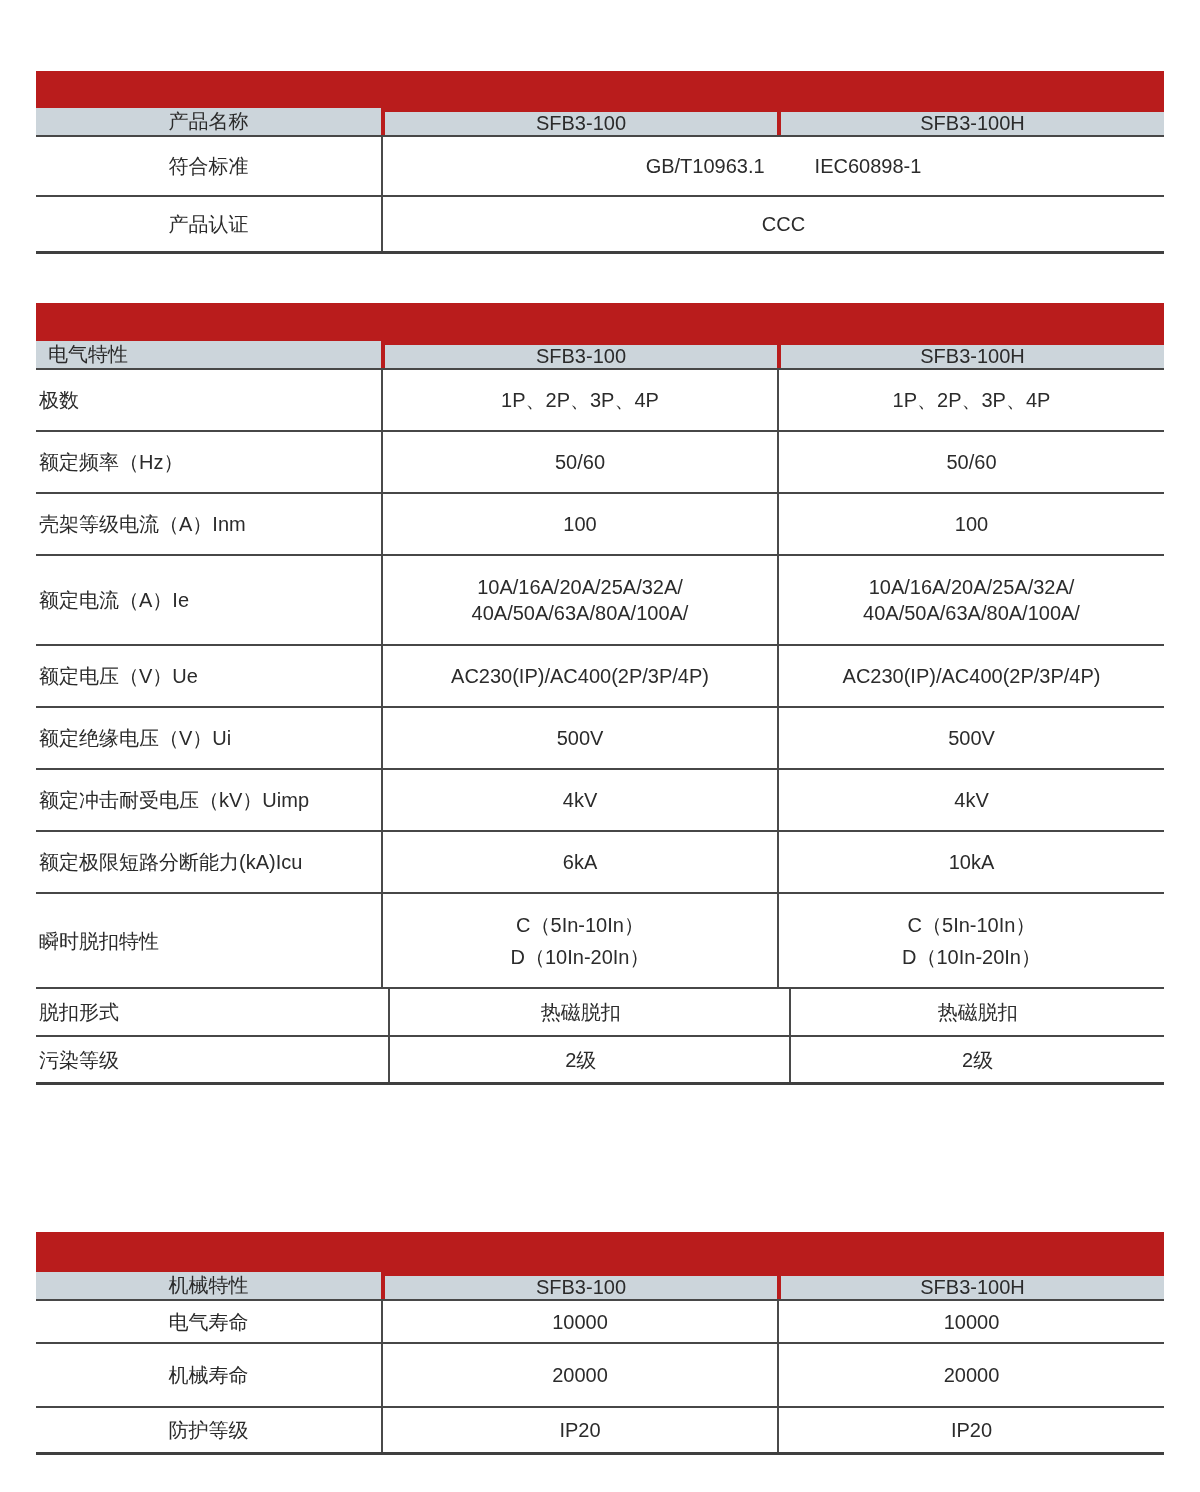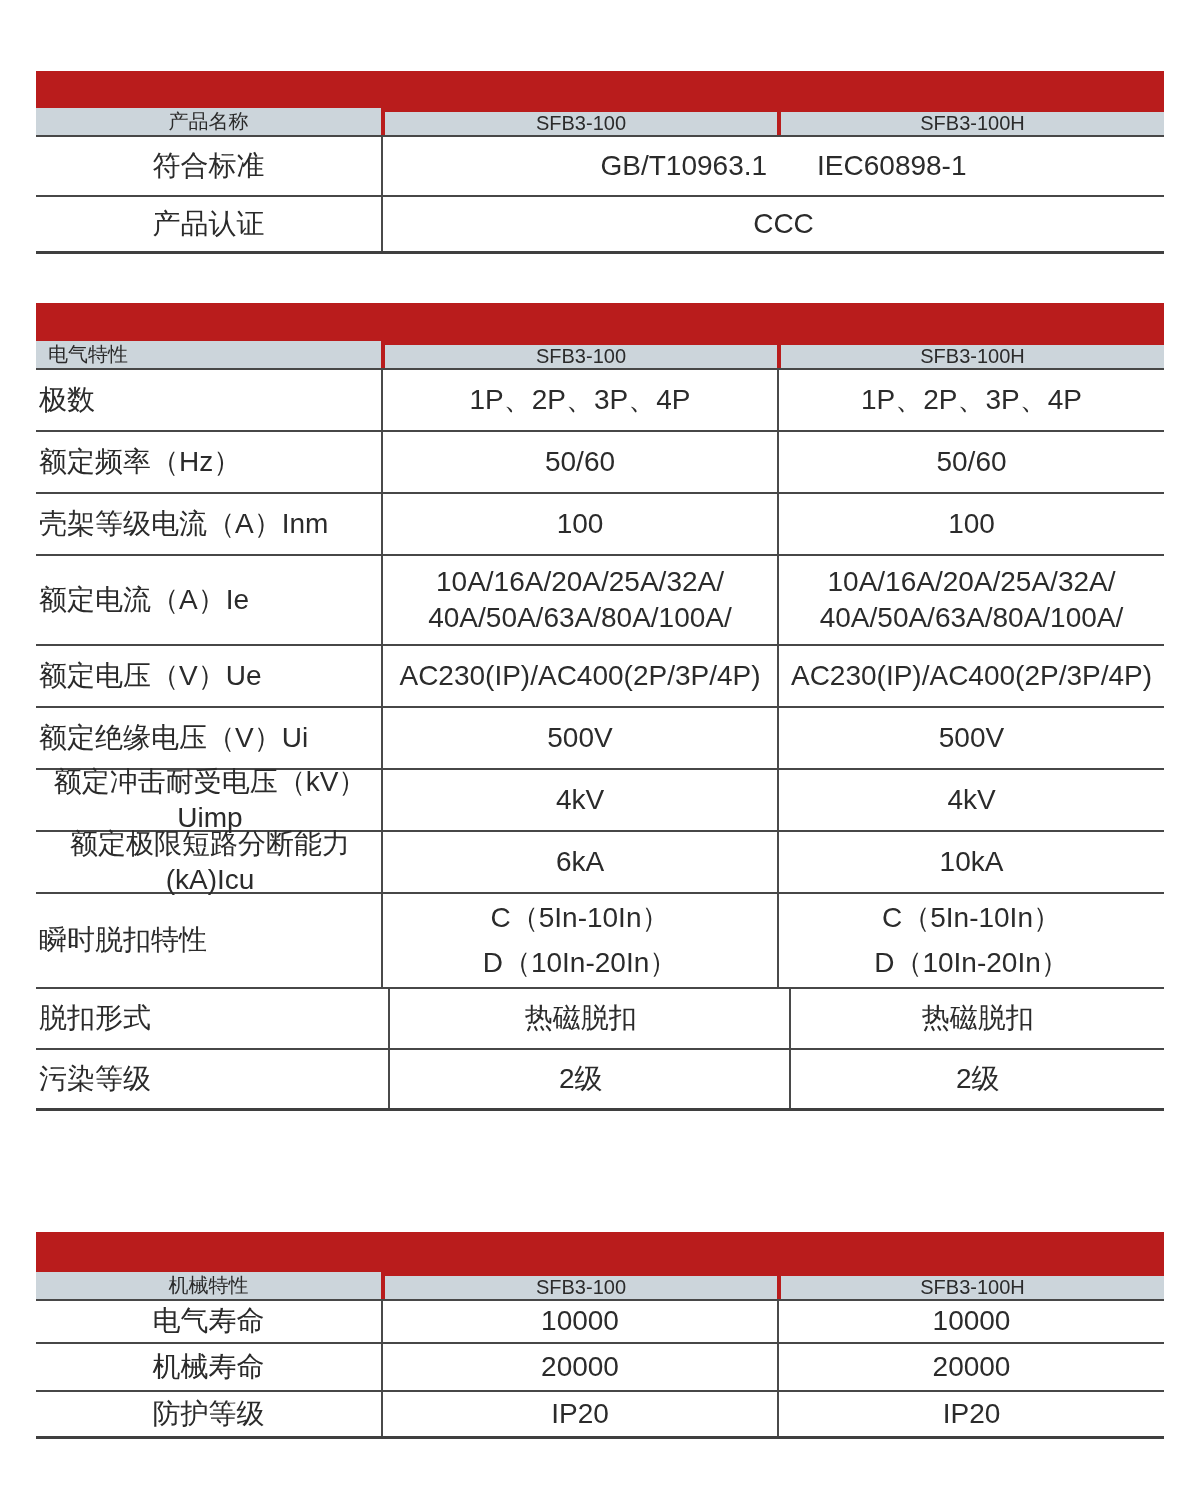--- a/index.html
+++ b/index.html
@@ -39,21 +39,21 @@
   .thead .h3 { width: 383px; margin-left: 4px; }
   .thead.h66 { height: 66px; }
   .thead.h67 { height: 67px; }
   .thead.h65 { height: 69px; }
   .thead.left-h1 .h1 { justify-content: flex-start; padding-left: 12px; }
 
   
   .trow {
     display: flex;
     border-bottom: 2px solid #474747;
-    font-size: 28px;
+    font-size: 20px;
   }
   .trow.last { border-bottom: 3px solid #3f3f3f; }
   .trow > div {
     display: flex;
     align-items: center;
     justify-content: center;
     text-align: center;
     white-space: pre-line;
     line-height: 1.3;
   }
@@ -63,25 +63,25 @@
   .cspan { width: 783px; border-left: 2px solid #4a4a4a; padding-left: 20px; }
   .cspan.pair { column-gap: 50px; }
 
   .left-labels .c1 { justify-content: flex-start; padding-left: 3px; }
 
   .lh-wide .c2, .lh-wide .c3 { line-height: 1.6; }
 
   .r60 { height: 60px; }
   .r57 { height: 57px; }
   .r62 { height: 62px; }
-  .r61 { height: 61px; gap: 18px; }
+  .r61 { height: 48px; gap: 18px; }
   .r90 { height: 90px; }
   .r95 { height: 95px; }
   .r43 { height: 43px; }
-  .r48 { height: 48px; }
+  .r48 { height: 64px; }
   .r47 { height: 47px; }
 </style>
 </head>
 <body>
 
 <div class="page">
 
   <div class="tbl" id="product-table">
     <div class="thead h66">
       <div class="h1">产品名称</div>

